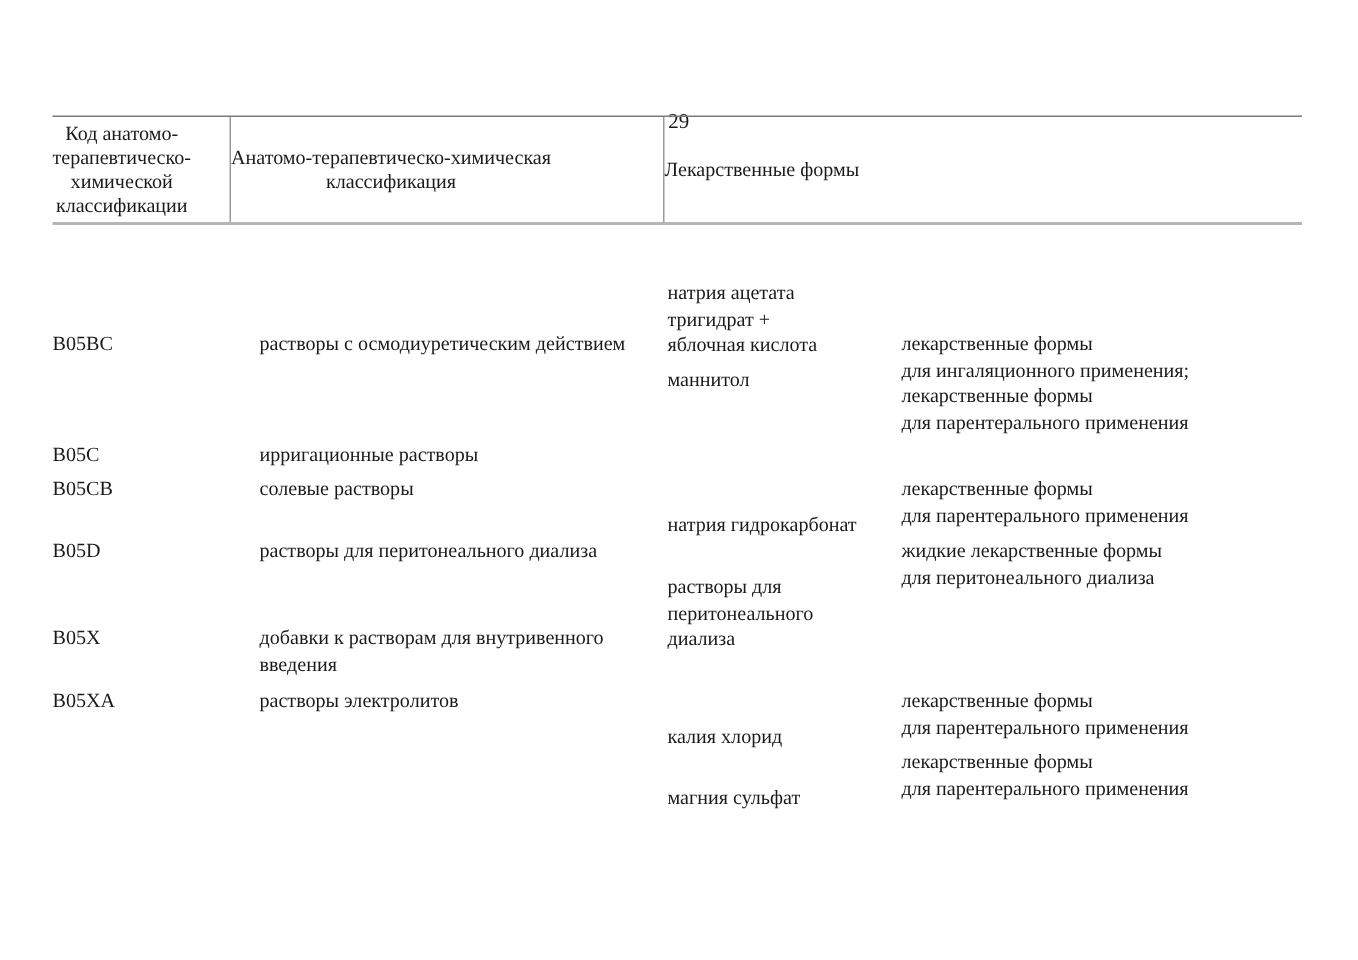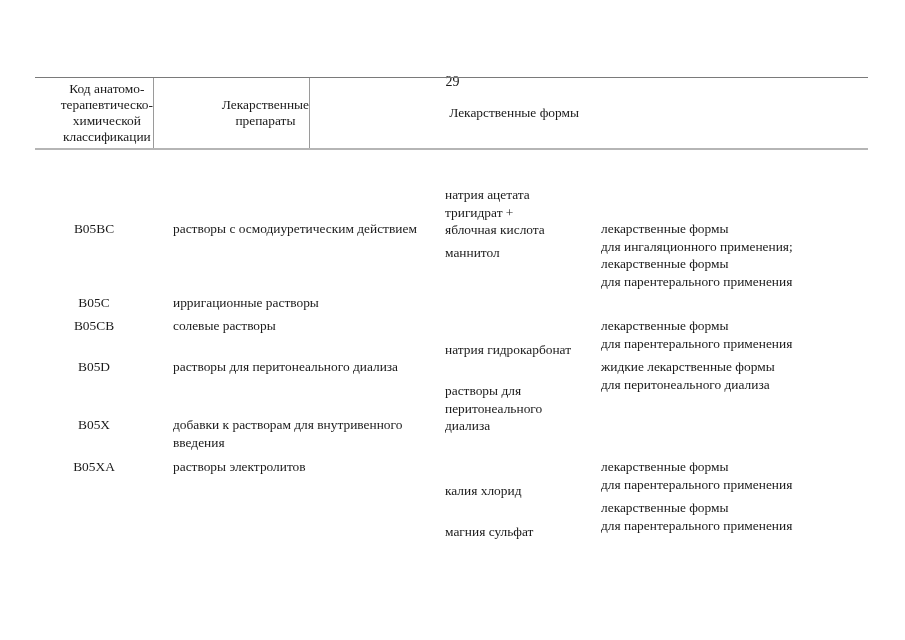--- a/index.html
+++ b/index.html
@@ -16,52 +16,52 @@
     .table {
       position: absolute; left: 35px; top: 77px; width: 833px;
     }
     .hdr {
       position: relative; height: 70px;
       border-top: 1px solid #7a7a7a;
       border-bottom: 2px solid #b5b5b5;
       display: flex;
     }
     .hdr .c {
-      display: flex; align-items: center; justify-content: flex-end;
+      display: flex; align-items: center; justify-content: flex-start;
       text-align: center; line-height: 16px; box-sizing: border-box;
     }
     .hdr .c + .c { border-left: 1px solid #9a9a9a; }
     .col1 { width: 118px; }
     .col2 { width: 289px; }
     .col3 { width: 156px; }
     .col4 { width: 270px; }
 
     .row { position: absolute; left: 0; width: 833px; line-height: 17.5px; }
     .row .f { position: absolute; top: 0; white-space: pre-line; }
-    .row .code { left: 0; width: 118px; text-align: center; }
+    .row .code { left: 0; width: 118px; }
     .row .atc  { left: 138px; width: 290px; }
     .row .drug { left: 410px; width: 160px; margin-top: 24px; }
     .row .form { left: 566px; width: 270px; }
   </style>
 </head>
 <body>
 
 <div class="page-number">29</div>
 
 <div class="table">
   <div class="hdr">
     <div class="c col1">
         <span style="white-space:pre-line">Код анатомо-
 терапевтическо-
 химической
 классификации</span>
       </div>
-    <div class="c col3">
-        <span style="white-space:pre-line">Лекарственные
-препараты</span>
+    <div class="c col2">
+        <span style="white-space:pre-line">Анатомо-терапевтическо-химическая
+классификация</span>
       </div>
     <div class="c col4">
         <span style="white-space:pre-line">Лекарственные формы</span>
       </div>
   </div>
 
   <div class="row" style="top:85px">
     <div class="f code"></div>
     <div class="f atc"></div>
     <div class="f drug">натрия ацетата

